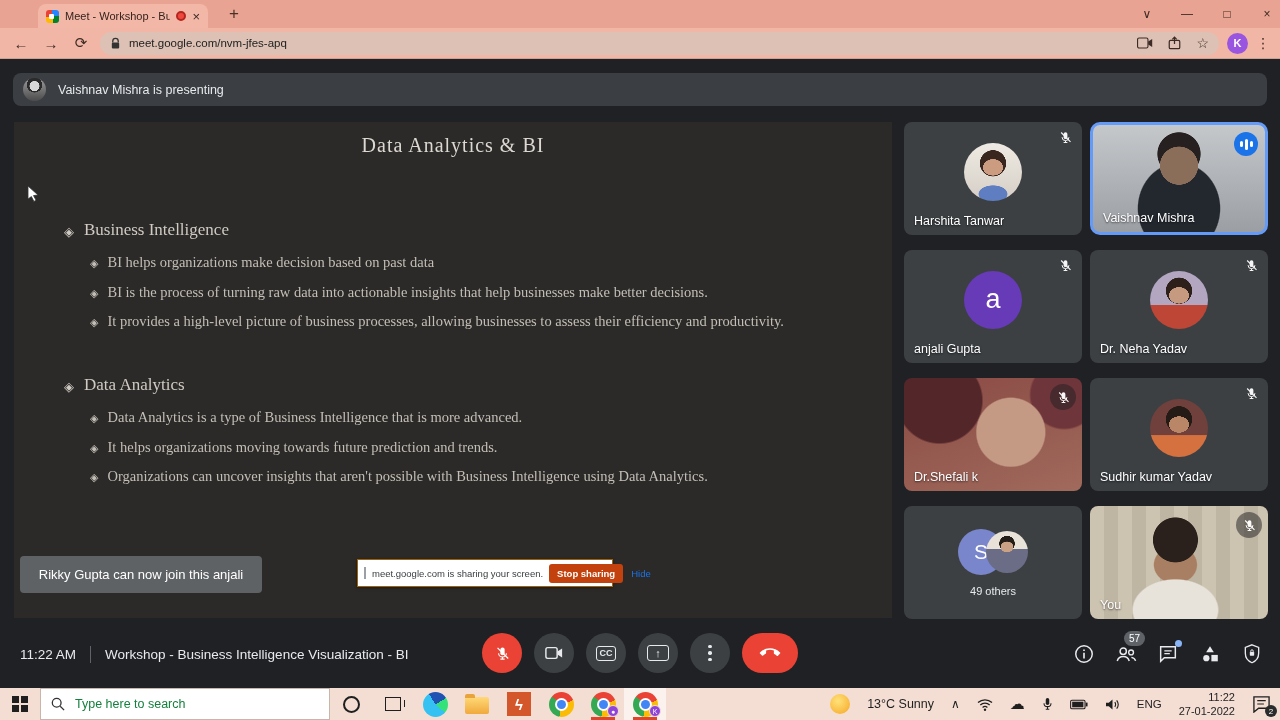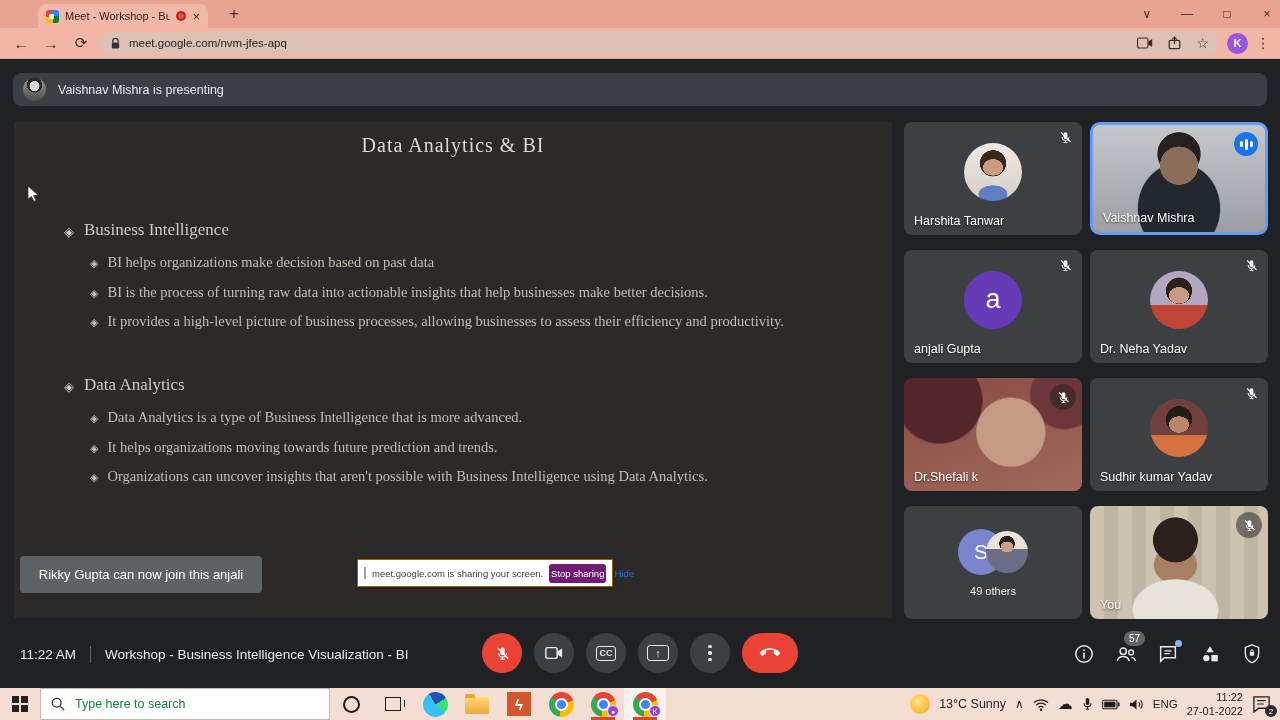--- a/index.html
+++ b/index.html
@@ -55,22 +55,22 @@
   .blt { font-size:11px; position:relative; top:1px; flex:0 0 auto; }
   .cursor { position:absolute; left:13px; top:63px; }
 
   .toast { position:absolute; left:20px; top:497px; width:242px; height:37px; background:#5f6265; border-radius:4px;
            display:flex; align-items:center; justify-content:center; font-size:13px; color:#fff; }
 
   .sharebar { position:absolute; left:325px; top:500px; width:256px; height:28px; background:#fff; border:1px solid #a16207;
               display:flex; align-items:center; padding:0 6px; gap:6px; box-shadow:0 1px 3px rgba(0,0,0,.4);margin-left:32px; }
   .grip { width:5px; height:12px; border-left:1.5px solid #9aa0a6; border-right:1.5px solid #9aa0a6; }
   .share-text { font-size:9.5px; color:#3c4043; white-space:nowrap; }
-  .stopbtn { background:#701a75; color:#fff; font-size:9.5px; font-weight:normal; border:none; border-radius:3px;
-             padding:4px 2px; white-space:nowrap; }
+  .stopbtn { background:#c2410c; color:#fff; font-size:9.5px; font-weight:bold; border:none; border-radius:3px;
+             padding:4px 8px; white-space:nowrap; }
   .hidelink { color:#1a73e8; font-size:9.5px; margin-left:2px; }
 
   
   .tiles { position:absolute; left:904px; top:63px; width:364px; height:497px;
            display:grid; grid-template-columns:178px 178px; grid-auto-rows:113px; column-gap:8px; row-gap:15px; }
   .tile { position:relative; background:#3c4043; border-radius:8px; overflow:hidden; }
   .tile.speaking { border:3px solid #649af8; border-radius:10px; }
   .pname { position:absolute; left:10px; bottom:7px; font-size:12.5px; font-weight:500; color:#fff;
            text-shadow:0 1px 2px rgba(0,0,0,.6); white-space:nowrap; }
   .pcircle { position:absolute; left:50%; top:44%; transform:translate(-50%,-50%); width:58px; height:58px; border-radius:50%; }
@@ -165,21 +165,21 @@
   .foldericon { width:24px; height:17px; background:linear-gradient(180deg,#ffd977,#f0a93c); border-radius:2px; position:relative; margin-top:3px; }
   .foldericon::before { content:""; position:absolute; top:-3px; left:0; width:10px; height:4px; background:#e8a33d; border-radius:2px 2px 0 0; }
   .orangeapp { width:24px; height:24px; background:#d4562b; color:#fff; display:flex; align-items:center;
                justify-content:center; font-size:15px; font-weight:bold; }
   .chromeicon { width:25px; height:25px; border-radius:50%; position:relative;
       background:conic-gradient(from -50deg,#ea4335 0 120deg,#fbbc05 120deg 240deg,#34a853 240deg 360deg); }
   .chromeicon::before { content:""; position:absolute; left:6px; top:6px; width:13px; height:13px; background:#fff; border-radius:50%; }
   .chromeicon::after { content:""; position:absolute; left:8px; top:8px; width:9px; height:9px; background:#4285f4; border-radius:50%; }
   .appbadge { position:absolute; right:5px; bottom:3px; width:12px; height:12px; border-radius:50%; background:#8e44d8;
               color:#fff; font-size:7px; display:flex; align-items:center; justify-content:center; z-index:2; border:1px solid #f4ded4; }
-  .tray { margin-left:auto; display:flex; align-items:center; gap:9px; padding-right:8px; height:32px; color:#1f1f1f; }
+  .tray { margin-left:auto; display:flex; align-items:center; gap:17px; padding-right:8px; height:32px; color:#1f1f1f; }
   .sunicon { width:20px; height:20px; border-radius:50%; background:radial-gradient(circle at 40% 35%,#ffe27a,#f5a623); }
   .weather { font-size:12.5px; color:#1f1f1f; }
   .trayglyph { font-size:12px; color:#1f1f1f; }
   .eng { font-size:11.5px; }
   .clock { font-size:11px; text-align:right; line-height:1.3; }
   .notif { position:relative; width:20px; height:18px; }
   .notifbadge { position:absolute; right:-5px; bottom:-4px; background:#2b2b2b; color:#fff; border-radius:50%;
                 width:12px; height:12px; font-size:8px; display:flex; align-items:center; justify-content:center; }
   svg { display:block; }
 </style>

